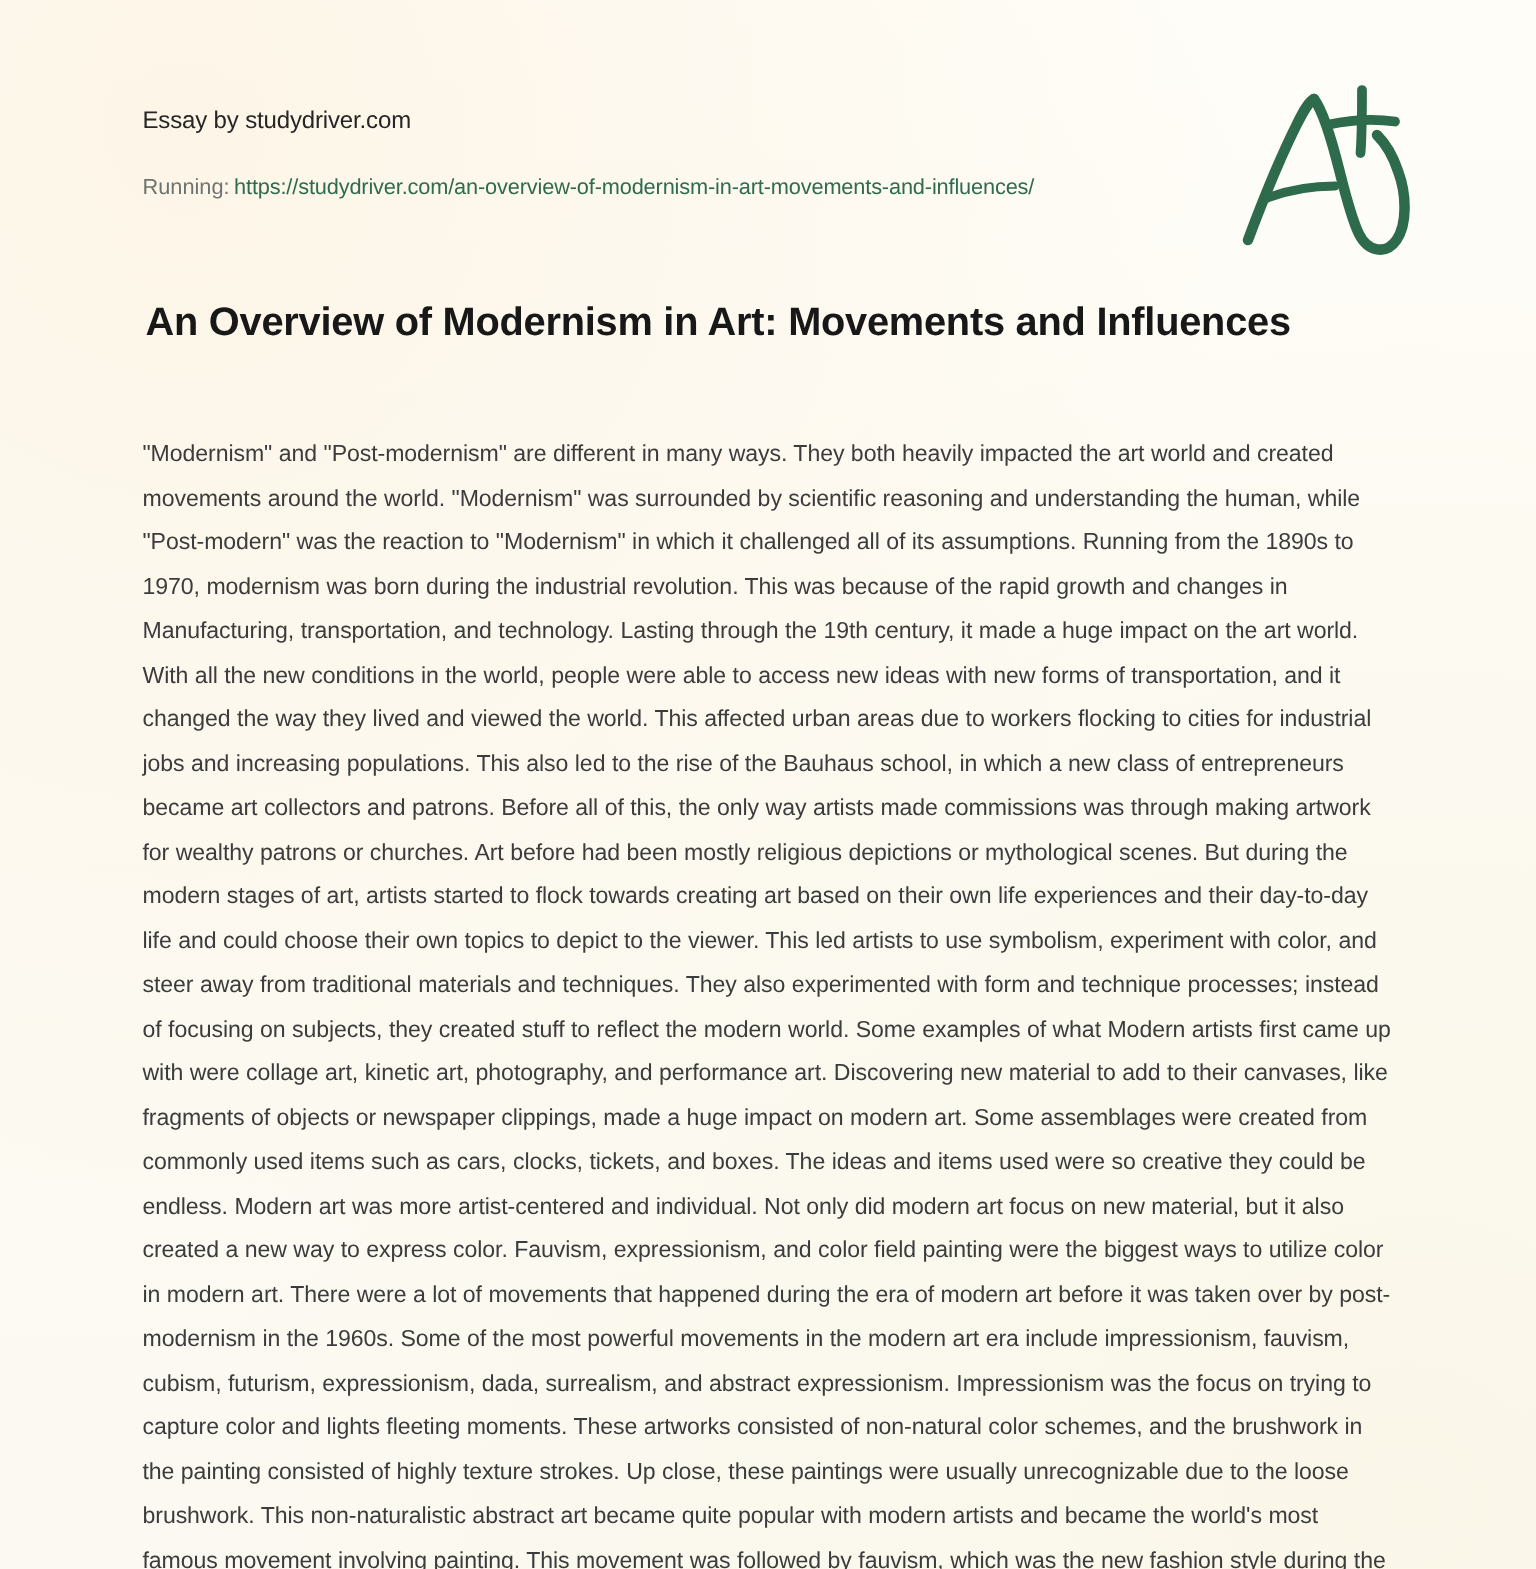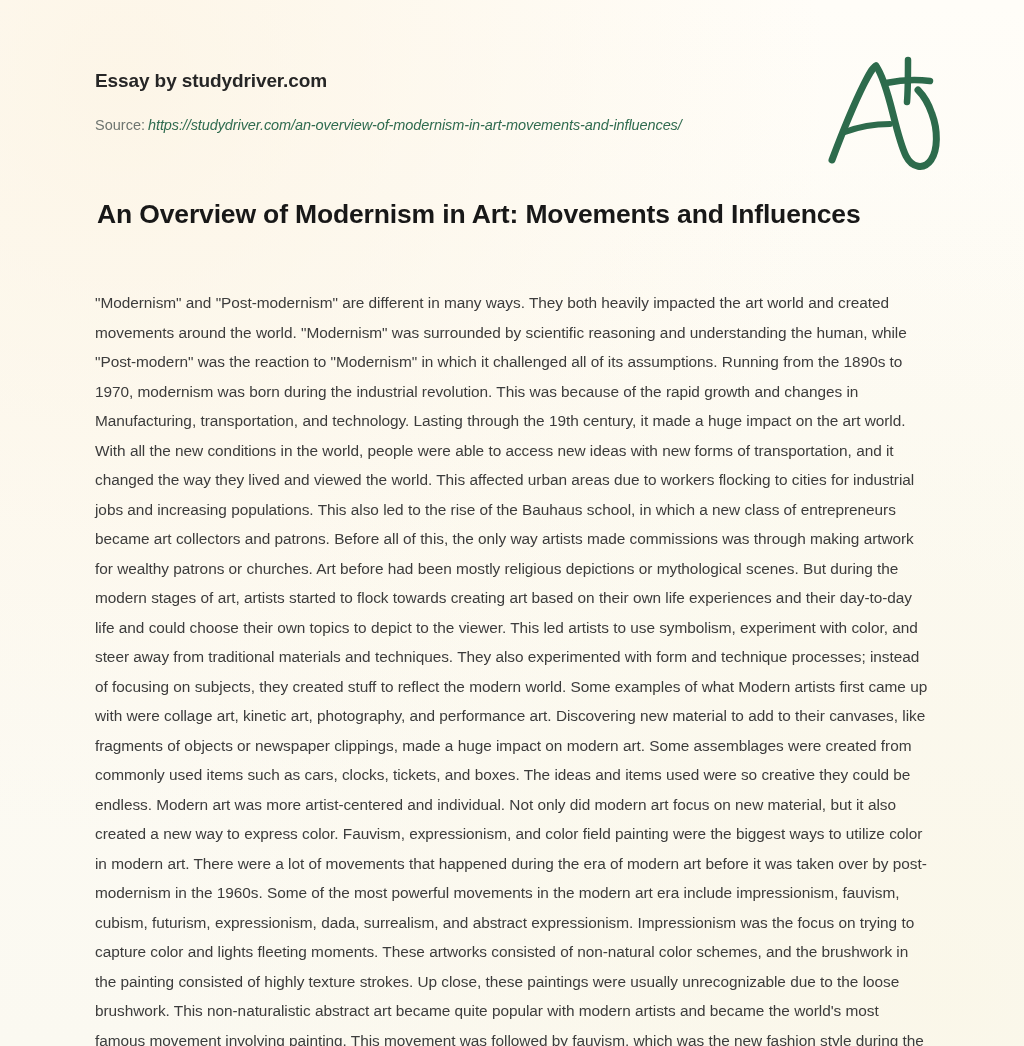--- a/index.html
+++ b/index.html
@@ -32,43 +32,42 @@
   }
 
   
   .doc-header {
     position: absolute;
     left: 95px;
     top: 68px;
     width: 835px;
   }
   .essay-by {
-    font-size: 19px;
-    font-weight: bold;
+    font-size: 16px;
+    font-weight: normal;
     color: #262626;
     letter-spacing: -0.1px;
     line-height: 26px;
     margin: 0;
   }
   .source-line {
     margin-top: 22px;
     font-size: 14.5px;
     color: #6e7570;
     line-height: 18px;
     white-space: nowrap;
   }
   .source-label {
     color: #6e7570;
   }
   .source-url {
     color: #2f6b4f;
     text-decoration: none;
     margin-left: 3px;
     letter-spacing: -0.1px;
-    font-style: italic;
   }
 
   
   .logo {
     position: absolute;
     right: 74px;
     top: 52px;
     width: 130px;
     height: 122px;
   }
@@ -111,21 +110,21 @@
 </style>
 </head>
 <body>
 
 <div class="page">
   <div class="paper-tint"></div>
 
   <div class="doc-header">
     <div class="essay-by">Essay by studydriver.com</div>
     <div class="source-line">
-      <span class="source-label">Source:</span><a class="source-url" href="#">https://studydriver.com/an-overview-of-modernism-in-art-movements-and-influences/</a>
+      <span class="source-label">Running:</span><a class="source-url" href="#">https://studydriver.com/an-overview-of-modernism-in-art-movements-and-influences/</a>
     </div>
   </div>
 
   <div class="logo">
     <svg viewBox="0 0 130 122" xmlns="http://www.w3.org/2000/svg">
       <g fill="none" stroke="#2d6b4c" stroke-linecap="round" stroke-linejoin="round">
 
         <path d="M12 108 C 18 92, 30 60, 44 32 C 48 24, 52 16, 56 14" stroke-width="7"></path>
 
         <path d="M56 14 C 62 22, 68 42, 73 62 C 78 82, 82 96, 86 104

